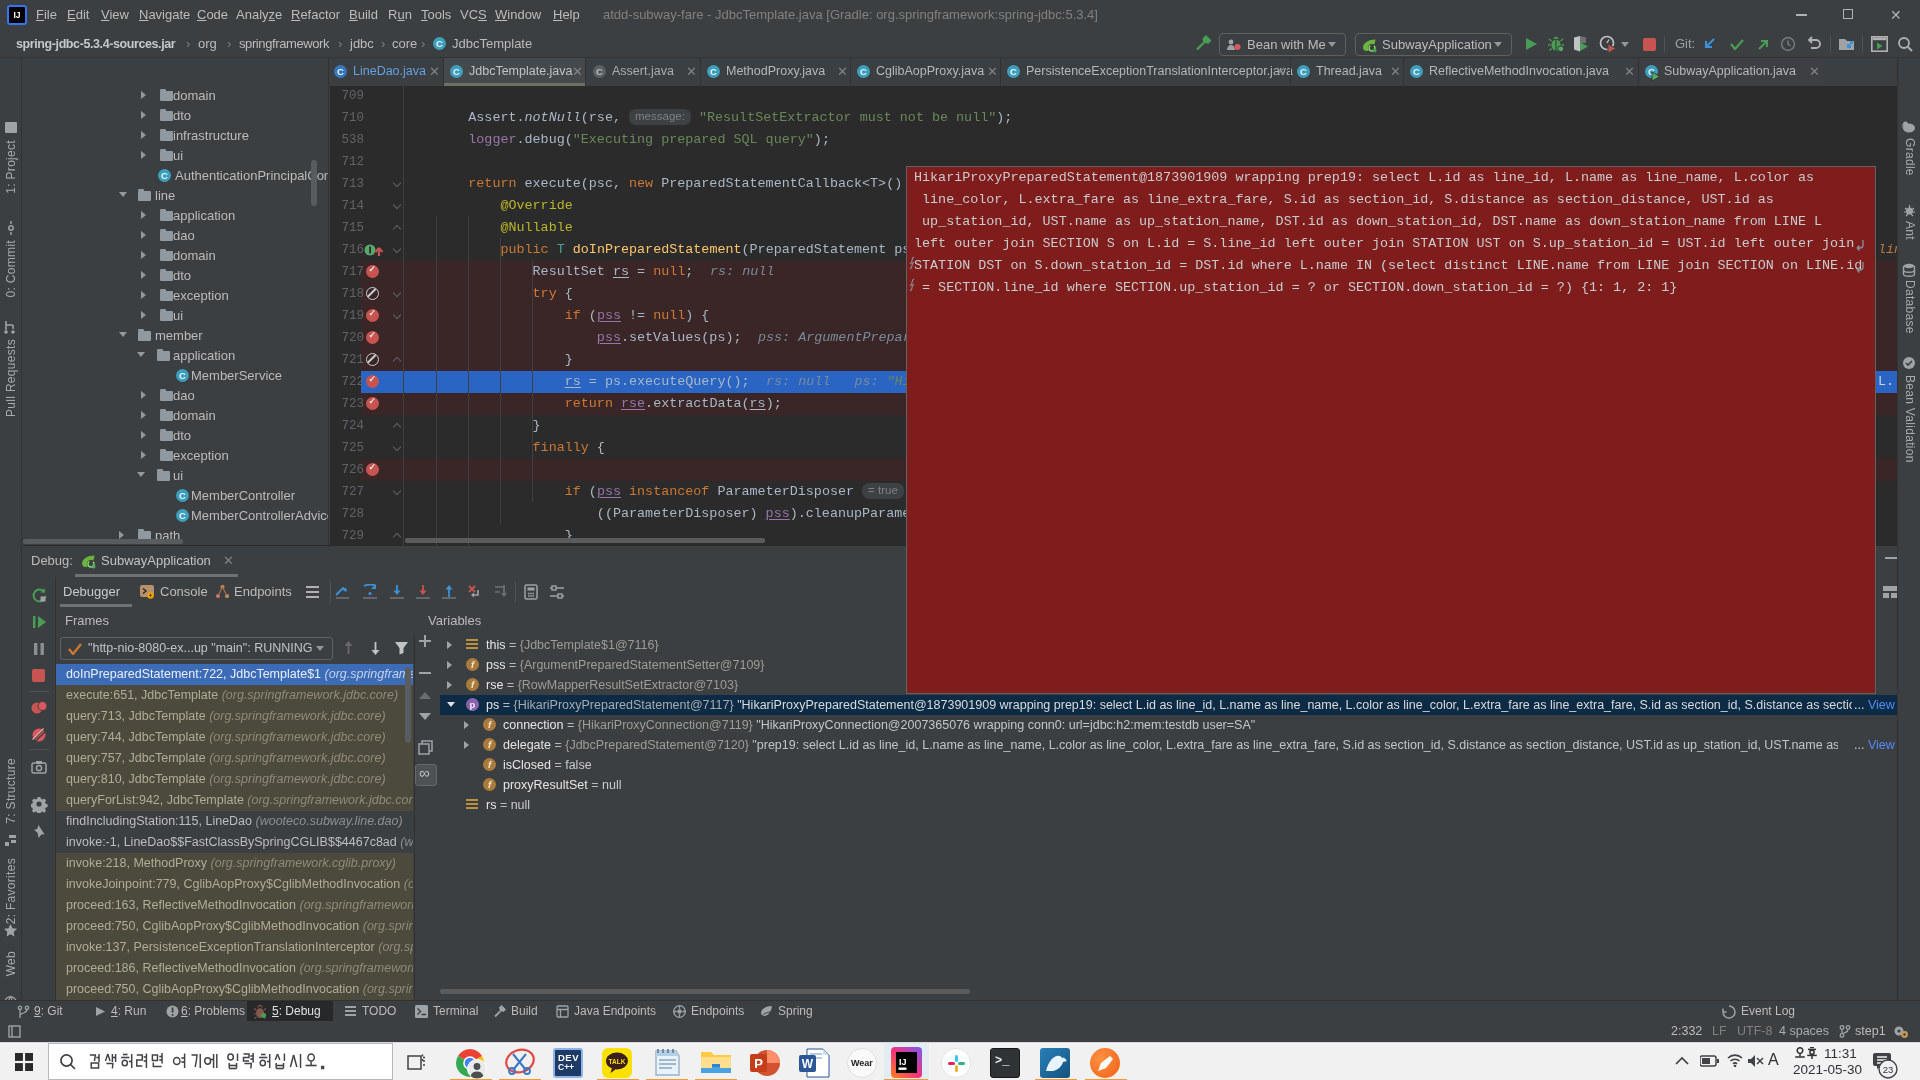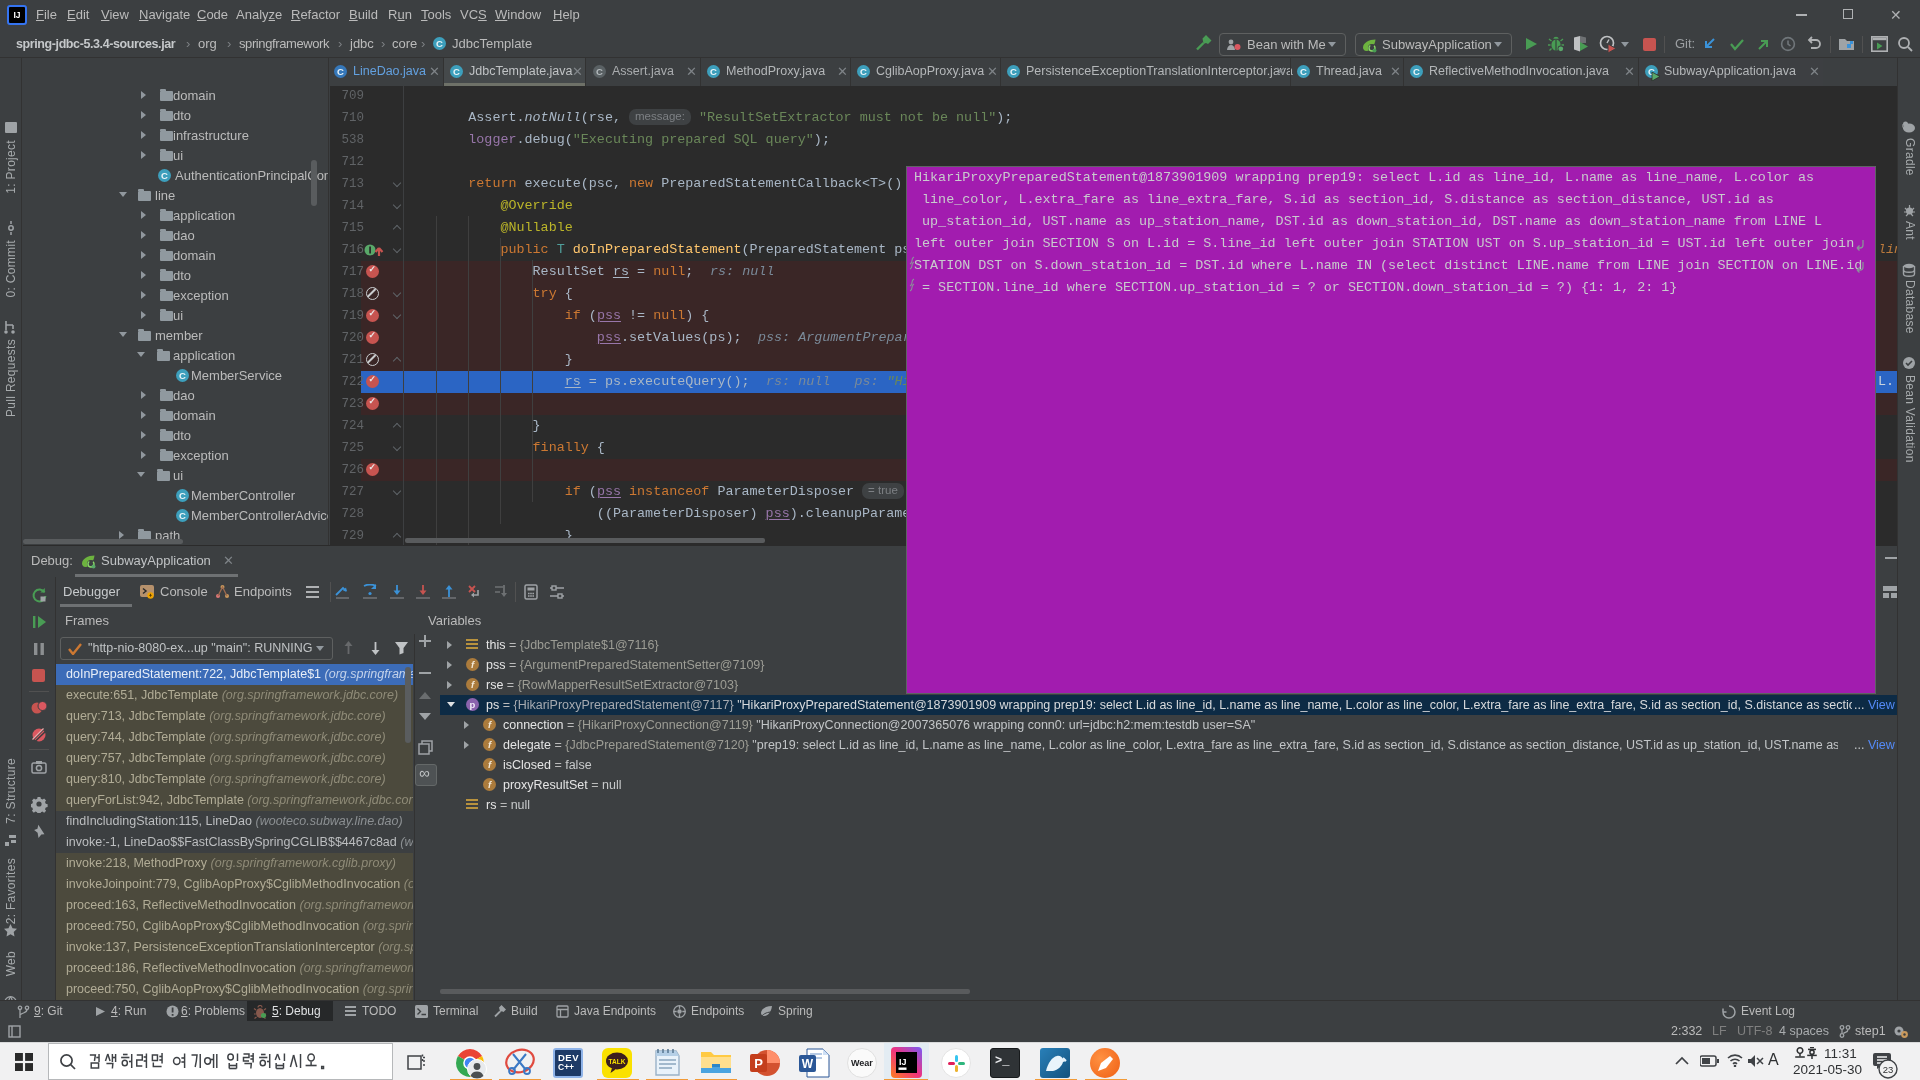--- a/index.html
+++ b/index.html
@@ -52,20 +52,21 @@
     <span class="ab" style="left:139px"><u>N</u>avigate</span>
     <span class="ab" style="left:197px"><u>C</u>ode</span>
     <span class="ab" style="left:236px">Analy<u>z</u>e</span>
     <span class="ab" style="left:291px"><u>R</u>efactor</span>
     <span class="ab" style="left:349px"><u>B</u>uild</span>
     <span class="ab" style="left:388px">R<u>u</u>n</span>
     <span class="ab" style="left:421px"><u>T</u>ools</span>
     <span class="ab" style="left:460px">VC<u>S</u></span>
     <span class="ab" style="left:495px"><u>W</u>indow</span>
     <span class="ab" style="left:553px"><u>H</u>elp</span>
+    <span class="ab" style="left:603px;color:#808080">atdd-subway-fare - JdbcTemplate.java [Gradle: org.springframework:spring-jdbc:5.3.4]</span>
   </div>
   <div class="ab" style="left:1796px;top:14px;width:11px;height:1.6px;background:#afb1b3"></div>
   <div class="ab" style="left:1843px;top:9px;width:10px;height:10px;border:1.6px solid #afb1b3"></div>
   <div class="ab" style="left:1890px;top:9px;width:12px;height:12px;color:#afb1b3;font-size:14px;line-height:12px">✕</div>
 </div>
 
 <div class="ab" style="left:0;top:30px;width:1920px;height:28px;background:#3c3f41;border-bottom:1px solid #323232;z-index:19">
   <div class="ab" style="top:0;left:0;width:1920px;height:28px;line-height:28px;font-size:13px;color:#bbbbbb">
     <b class="ab" style="left:16px;color:#c5c8ca;font-size:12.5px;letter-spacing:-0.4px">spring-jdbc-5.3.4-sources.jar</b>
     <span class="ab" style="left:186px;color:#7d8084">›</span>
@@ -383,20 +384,21 @@
 <div class="cl" style="left:74px;top:87px">&nbsp;&nbsp;&nbsp;&nbsp;&nbsp;&nbsp;&nbsp;&nbsp;<span class="k">return</span> execute(psc, <span class="k">new</span> PreparedStatementCallback&lt;T&gt;() {</div>
 <div class="cl" style="left:74px;top:109px">&nbsp;&nbsp;&nbsp;&nbsp;&nbsp;&nbsp;&nbsp;&nbsp;&nbsp;&nbsp;&nbsp;&nbsp;<span class="an">@Override</span></div>
 <div class="cl" style="left:74px;top:131px">&nbsp;&nbsp;&nbsp;&nbsp;&nbsp;&nbsp;&nbsp;&nbsp;&nbsp;&nbsp;&nbsp;&nbsp;<span class="an">@Nullable</span></div>
 <div class="cl" style="left:74px;top:153px">&nbsp;&nbsp;&nbsp;&nbsp;&nbsp;&nbsp;&nbsp;&nbsp;&nbsp;&nbsp;&nbsp;&nbsp;<span class="k">public</span> <span class="tp">T</span> <span class="m">doInPreparedStatement</span>(PreparedStatement ps) <span class="k">throws</span> SQLException {</div>
 <div class="cl" style="left:74px;top:175px">&nbsp;&nbsp;&nbsp;&nbsp;&nbsp;&nbsp;&nbsp;&nbsp;&nbsp;&nbsp;&nbsp;&nbsp;&nbsp;&nbsp;&nbsp;&nbsp;ResultSet <span class="un">rs</span> = <span class="k">null</span>;</div>
 <div class="cl" style="left:74px;top:197px">&nbsp;&nbsp;&nbsp;&nbsp;&nbsp;&nbsp;&nbsp;&nbsp;&nbsp;&nbsp;&nbsp;&nbsp;&nbsp;&nbsp;&nbsp;&nbsp;<span class="k">try</span> {</div>
 <div class="cl" style="left:74px;top:219px">&nbsp;&nbsp;&nbsp;&nbsp;&nbsp;&nbsp;&nbsp;&nbsp;&nbsp;&nbsp;&nbsp;&nbsp;&nbsp;&nbsp;&nbsp;&nbsp;&nbsp;&nbsp;&nbsp;&nbsp;<span class="k">if</span> (<span class="pu un">pss</span> != <span class="k">null</span>) {</div>
 <div class="cl" style="left:74px;top:241px">&nbsp;&nbsp;&nbsp;&nbsp;&nbsp;&nbsp;&nbsp;&nbsp;&nbsp;&nbsp;&nbsp;&nbsp;&nbsp;&nbsp;&nbsp;&nbsp;&nbsp;&nbsp;&nbsp;&nbsp;&nbsp;&nbsp;&nbsp;&nbsp;<span class="pu un">pss</span>.setValues(ps);</div>
 <div class="cl" style="left:74px;top:263px">&nbsp;&nbsp;&nbsp;&nbsp;&nbsp;&nbsp;&nbsp;&nbsp;&nbsp;&nbsp;&nbsp;&nbsp;&nbsp;&nbsp;&nbsp;&nbsp;&nbsp;&nbsp;&nbsp;&nbsp;}</div>
 <div class="cl" style="left:74px;top:285px">&nbsp;&nbsp;&nbsp;&nbsp;&nbsp;&nbsp;&nbsp;&nbsp;&nbsp;&nbsp;&nbsp;&nbsp;&nbsp;&nbsp;&nbsp;&nbsp;&nbsp;&nbsp;&nbsp;&nbsp;<span class="un">rs</span> = ps.executeQuery();</div>
+<div class="cl" style="left:74px;top:307px">&nbsp;&nbsp;&nbsp;&nbsp;&nbsp;&nbsp;&nbsp;&nbsp;&nbsp;&nbsp;&nbsp;&nbsp;&nbsp;&nbsp;&nbsp;&nbsp;&nbsp;&nbsp;&nbsp;&nbsp;<span class="k">return</span> <span class="pu un">rse</span>.extractData(<span class="un">rs</span>);</div>
 <div class="cl" style="left:74px;top:329px">&nbsp;&nbsp;&nbsp;&nbsp;&nbsp;&nbsp;&nbsp;&nbsp;&nbsp;&nbsp;&nbsp;&nbsp;&nbsp;&nbsp;&nbsp;&nbsp;}</div>
 <div class="cl" style="left:74px;top:351px">&nbsp;&nbsp;&nbsp;&nbsp;&nbsp;&nbsp;&nbsp;&nbsp;&nbsp;&nbsp;&nbsp;&nbsp;&nbsp;&nbsp;&nbsp;&nbsp;<span class="k">finally</span> {</div>
 <div class="cl" style="left:74px;top:395px">&nbsp;&nbsp;&nbsp;&nbsp;&nbsp;&nbsp;&nbsp;&nbsp;&nbsp;&nbsp;&nbsp;&nbsp;&nbsp;&nbsp;&nbsp;&nbsp;&nbsp;&nbsp;&nbsp;&nbsp;<span class="k">if</span> (<span class="pu un">pss</span> <span class="k">instanceof</span> ParameterDisposer <span class="ihint">= true</span> ) {</div>
 <div class="cl" style="left:74px;top:417px">&nbsp;&nbsp;&nbsp;&nbsp;&nbsp;&nbsp;&nbsp;&nbsp;&nbsp;&nbsp;&nbsp;&nbsp;&nbsp;&nbsp;&nbsp;&nbsp;&nbsp;&nbsp;&nbsp;&nbsp;&nbsp;&nbsp;&nbsp;&nbsp;((ParameterDisposer) <span class="pu un">pss</span>).cleanupParameters();</div>
 <div class="cl" style="left:74px;top:439px">&nbsp;&nbsp;&nbsp;&nbsp;&nbsp;&nbsp;&nbsp;&nbsp;&nbsp;&nbsp;&nbsp;&nbsp;&nbsp;&nbsp;&nbsp;&nbsp;&nbsp;&nbsp;&nbsp;&nbsp;}</div>
 <div class="cl hint" style="left:380px;top:175px">rs: null</div>
 <div class="cl hint" style="left:428px;top:241px">pss: ArgumentPreparedStatementSetter</div>
 <div class="cl" style="left:436px;top:285px"><span class="hint">rs: null&nbsp;&nbsp;&nbsp;ps: </span><span class="hs">"HikariProxyPreparedStatement@187390"</span></div>
 <div class="cl it" style="left:1548px;top:153px;color:#bb7a3c">lin</div>
 <div class="cl" style="left:1548px;top:285px;color:#c9d2dd">L.</div>
@@ -984,21 +986,21 @@
       <circle cx="7.5" cy="4.5" r="3.5" fill="none" stroke="#2f3133" stroke-width="1.9"></circle>
     </g>
     <g transform="translate(12.0,0) scale(0.8)">
       <path d="M5 .5H10" fill="none" stroke="#2f3133" stroke-width="1.9"></path>
       <path d="M2.5 3H12.5" fill="none" stroke="#2f3133" stroke-width="1.9"></path>
       <path d="M1.5 10.5H13.5" fill="none" stroke="#2f3133" stroke-width="1.9"></path>
       <path d="M7.5 10.5V15" fill="none" stroke="#2f3133" stroke-width="1.9"></path>
       <circle cx="7.5" cy="6.5" r="2.6" fill="none" stroke="#2f3133" stroke-width="1.9"></circle>
     </g>
   </svg>
-<div class="ab" style="left:906px;top:166px;width:970px;height:528px;background:#a21caf;border:1px solid #5f6365;z-index:25;font-family:'Liberation Mono',monospace;font-size:13.4px;color:#c8cbcd">
+<div class="ab" style="left:906px;top:166px;width:970px;height:528px;background:#7f1d1d;border:1px solid #5f6365;z-index:25;font-family:'Liberation Mono',monospace;font-size:13.4px;color:#c8cbcd">
   <div class="ab mono" style="left:7px;top:0px;line-height:22px;white-space:pre">HikariProxyPreparedStatement@1873901909 wrapping prep19: select L.id as line_id, L.name as line_name, L.color as
  line_color, L.extra_fare as line_extra_fare, S.id as section_id, S.distance as section_distance, UST.id as
  up_station_id, UST.name as up_station_name, DST.id as down_station_id, DST.name as down_station_name from LINE L
 left outer join SECTION S on L.id = S.line_id left outer join STATION UST on S.up_station_id = UST.id left outer join
 STATION DST on S.down_station_id = DST.id where L.name IN (select distinct LINE.name from LINE join SECTION on LINE.id
  = SECTION.line_id where SECTION.up_station_id = ? or SECTION.down_station_id = ?) {1: 1, 2: 1}</div>
   <svg class="ab" style="left:948px;top:72px" width="10" height="12" viewBox="0 0 10 12">
       <path d="M8 1v5c0 2-1 3-3 3H2M2 9l2.5-2.5M2 9l2.5 2.5" stroke="#8a9199" stroke-width="1.3" fill="none"></path>
     </svg>
   <svg class="ab" style="left:1px;top:89px" width="8" height="14" viewBox="0 0 8 14">

